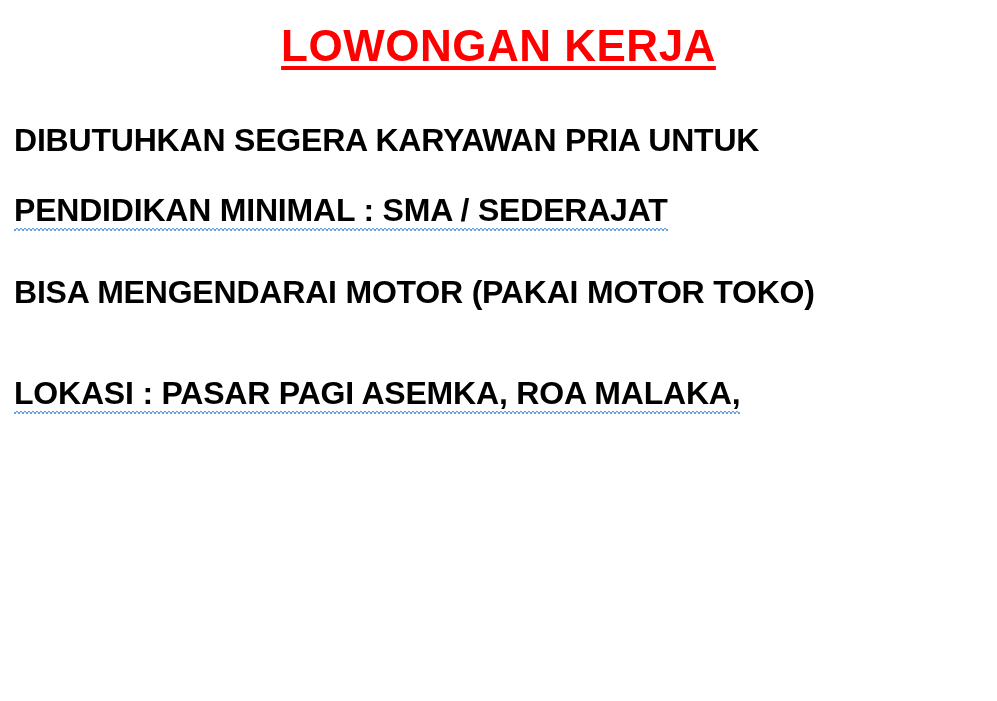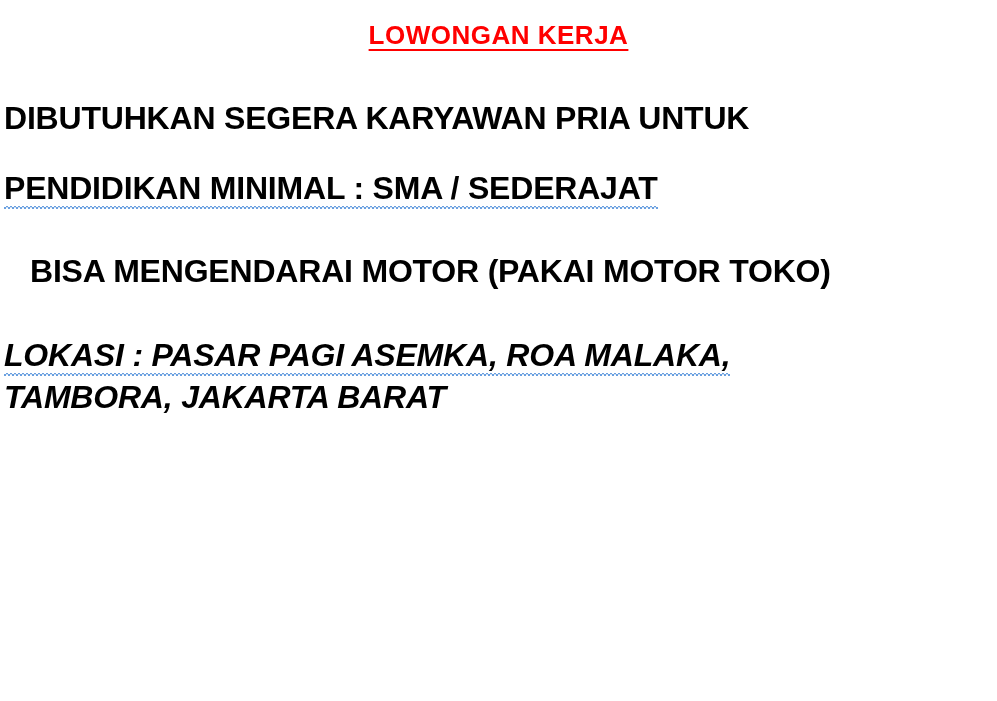--- a/index.html
+++ b/index.html
@@ -17,45 +17,45 @@
   .page {
     position: relative;
     width: 997px;
     height: 701px;
     box-sizing: border-box;
     padding: 0;
   }
   .title {
     color: #ff0000;
     font-weight: bold;
-    font-size: 26px;
+    font-size: 44px;
     text-align: center;
     text-decoration: underline;
     text-decoration-color: #ff0000;
     text-underline-offset: 5px;
     letter-spacing: 0.5px;
     margin: 20px 0 0 0;
     line-height: 1.2;
   }
   .body-block {
-    padding: 0 4px;
+    padding: 0 14px;
     box-sizing: border-box;
   }
   .para {
     font-weight: bold;
     font-size: 32px;
     line-height: 1.32;
     color: #000000;
     letter-spacing: -0.2px;
   }
   .p1 { margin-top: 46px; }
   .p2 { margin-top: 28px; }
   .p3 { margin-top: 20px; }
-  .p4 { margin-top: 40px; margin-left: 26px; }
-  .p5 { margin-top: 42px; font-style: italic; }
+  .p4 { margin-top: 40px; }
+  .p5 { margin-top: 58px; }
 
   
   .squiggle {
     position: relative;
     display: inline;
     background-image:
       radial-gradient(circle at 1px 2px, #6aa0e0 0.9px, transparent 1.1px),
       radial-gradient(circle at 3px 0.6px, #6aa0e0 0.9px, transparent 1.1px);
     background-size: 4px 3px;
     background-repeat: repeat-x;
@@ -80,17 +80,16 @@
       <span class="squiggle">PENDIDIKAN MINIMAL : SMA / SEDERAJAT</span>
     </div>
 
 
     <div class="para p4">
       <div>BISA MENGENDARAI MOTOR (PAKAI MOTOR TOKO)</div>
     </div>
 
     <div class="para p5">
       <div><span class="squiggle">LOKASI : PASAR PAGI ASEMKA, ROA MALAKA,</span></div>
-      <div>TAMBORA, JAKARTA BARAT</div>
     </div>
 
   </div>
 </div>
 
 </body></html>

